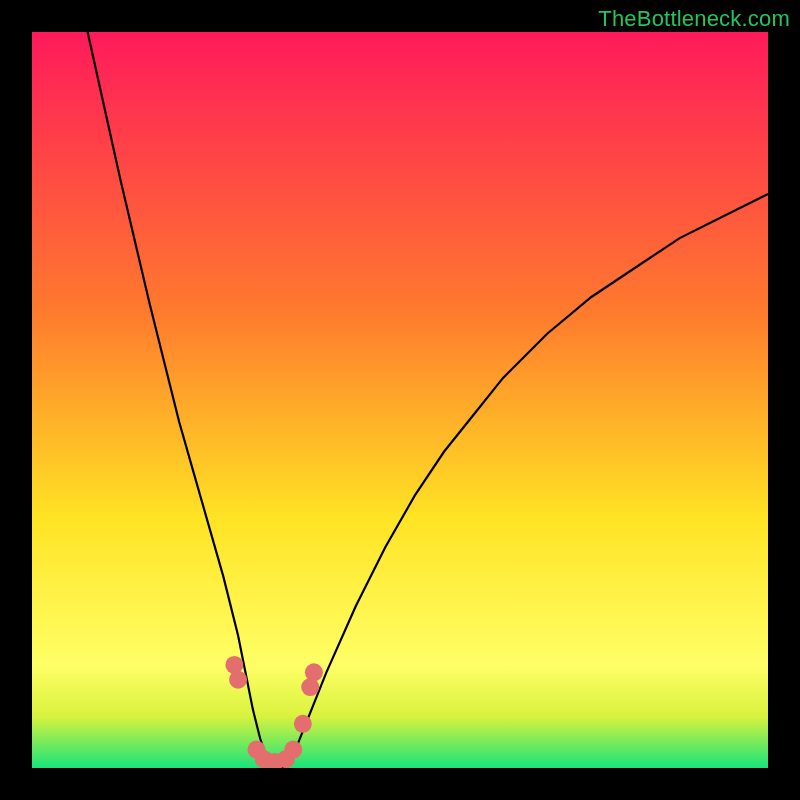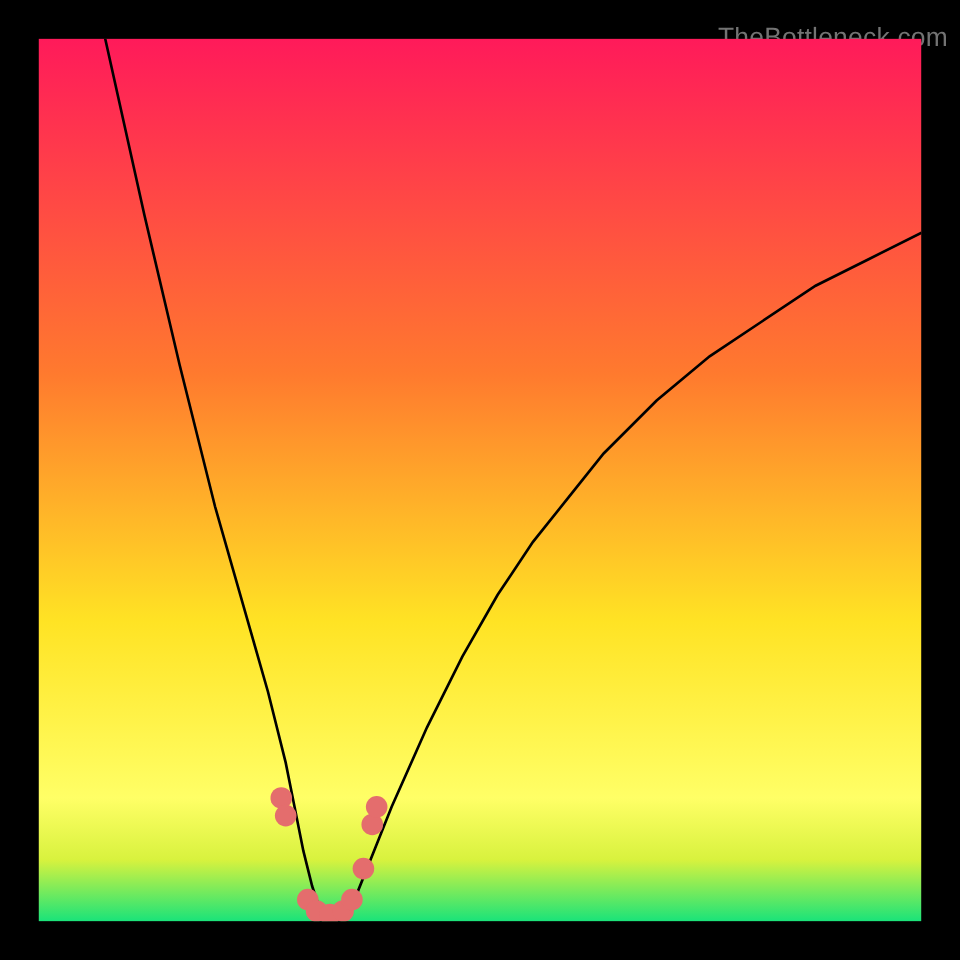--- a/index.html
+++ b/index.html
@@ -24,25 +24,24 @@
     top: 32px;
     left: 32px;
     width: 736px;
     height: 736px;
     overflow: hidden;
   }
   .attribution {
     position: absolute;
     top: 6px;
     right: 10px;
-    color: #737373;
+    color: #22c55e;
     font-size: 22px;
     font-weight: 500;
     letter-spacing: 0.2px;
-    margin-top: 12px;
   }
   svg {
     display: block;
   }
 </style>
 </head>
 <body>
 
 <div class="frame">
 

